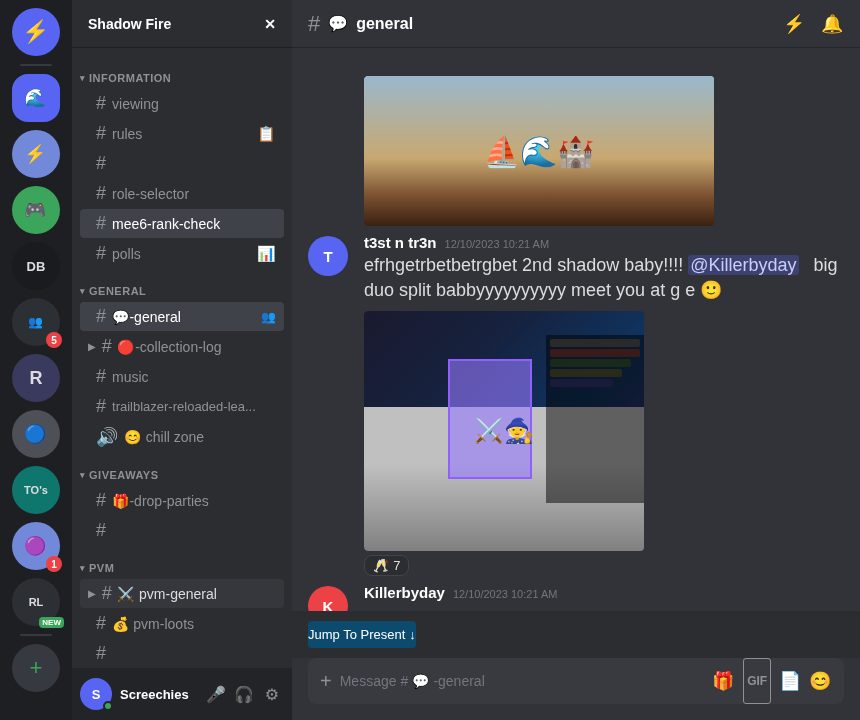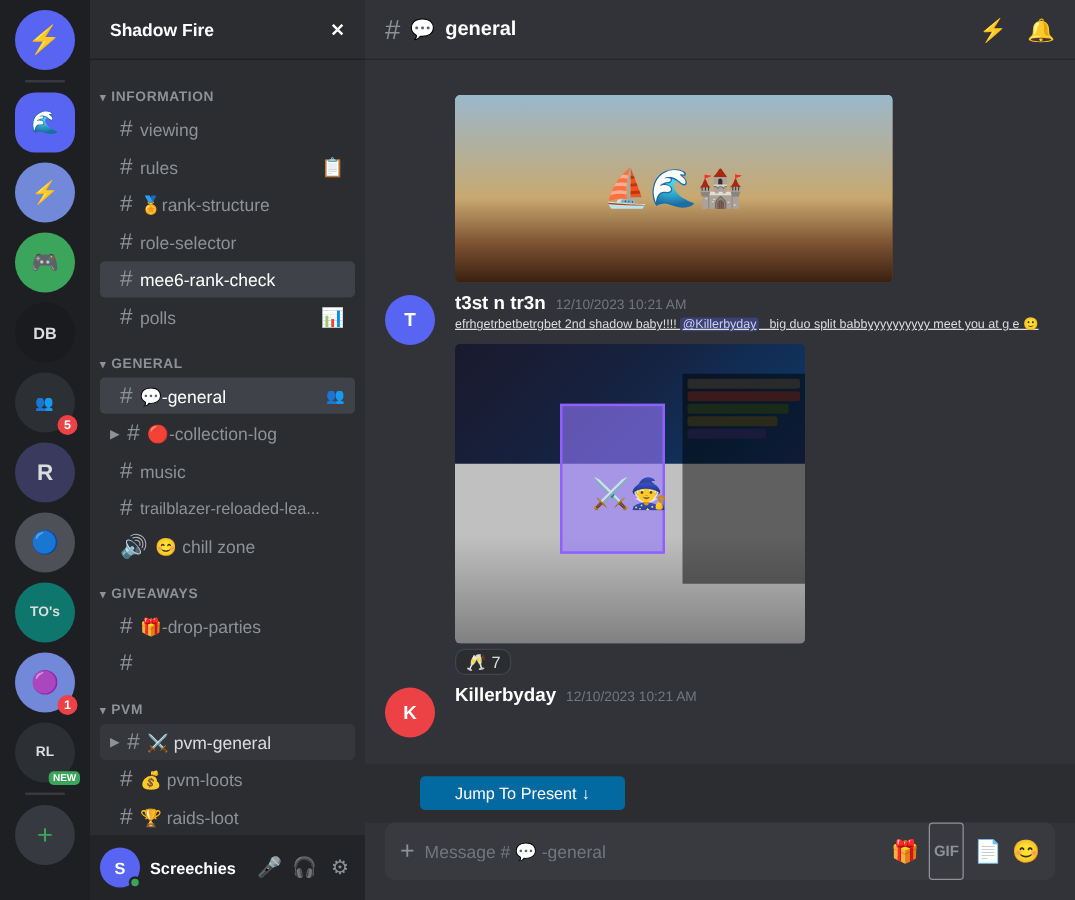--- a/index.html
+++ b/index.html
@@ -228,21 +228,21 @@
       font-weight: bold;
       color: white;
       margin-top: 2px;
     }
     .avatar.av1 { background: #5865f2; }
     .avatar.av2 { background: #ed4245; }
     .msg-content { flex: 1; }
     .msg-header { display: flex; align-items: baseline; gap: 8px; margin-bottom: 2px; }
     .msg-author { font-weight: 600; color: #fff; font-size: 15px; cursor: pointer; }
     .msg-time { font-size: 11px; color: #72767d; }
-    .msg-text { color: #dcddde; line-height: 1.4; font-size: 10px; word-break: break-word; text-decoration: underline; }
+    .msg-text { color: #dcddde; line-height: 1.4; font-size: 18px; word-break: break-word; }
     .msg-mention {
       background: rgba(88,101,242,0.3);
       color: #c9cdfb;
       border-radius: 3px;
       padding: 0 2px;
       cursor: pointer;
     }
     .msg-image {
       margin-top: 8px;
       max-width: 400px;
@@ -268,31 +268,30 @@
     .older-banner {
       background: #2b2d31;
       padding: 10px 16px;
       display: flex;
       align-items: center;
       justify-content: space-between;
       flex-shrink: 0;
     }
     .older-text { font-size: 13px; color: #8e9297; }
     .jump-btn {
-      background: #0369a1;
+      background: #0c4a6e;
       color: white;
       border: none;
       border-radius: 4px;
-      padding: 6px 28px;
+      padding: 6px 0;
       font-size: 13px;
       cursor: pointer;
       display: flex;
       align-items: center;
       gap: 4px;
-      margin-left: 28px;
     }
 
     
     .message-input-area {
       padding: 0 16px 16px 16px;
       flex-shrink: 0;
     }
     .message-input-box {
       background: #383a40;
       border-radius: 8px;
@@ -379,21 +378,20 @@
       <span class="channel-prefix">#</span>
       <span class="channel-name">viewing</span>
     </div>
     <div class="channel-item">
       <span class="channel-prefix">#</span>
       <span class="channel-name">rules</span>
       <span>📋</span>
     </div>
     <div class="channel-item">
       <span class="channel-prefix">#</span>
-      <span class="channel-name">🏅rank-structure</span>
     </div>
     <div class="channel-item">
       <span class="channel-prefix">#</span>
       <span class="channel-name">role-selector</span>
     </div>
     <div class="channel-item active">
       <span class="channel-prefix">#</span>
       <span class="channel-name">mee6-rank-check</span>
     </div>
     <div class="channel-item">
@@ -449,21 +447,20 @@
       <span style="font-size:10px;color:#8e9297;">▶</span>
       <span class="channel-prefix">#</span>
       <span class="channel-name">⚔️ pvm-general</span>
     </div>
     <div class="channel-item">
       <span class="channel-prefix">#</span>
       <span class="channel-name">💰 pvm-loots</span>
     </div>
     <div class="channel-item">
       <span class="channel-prefix">#</span>
-      <span class="channel-name">🏆 raids-loot</span>
     </div>
 
   </div>
 
   <div class="user-area">
     <div class="user-avatar">
       <span>S</span>
       <div class="status-dot"></div>
     </div>
     <div class="user-info">

